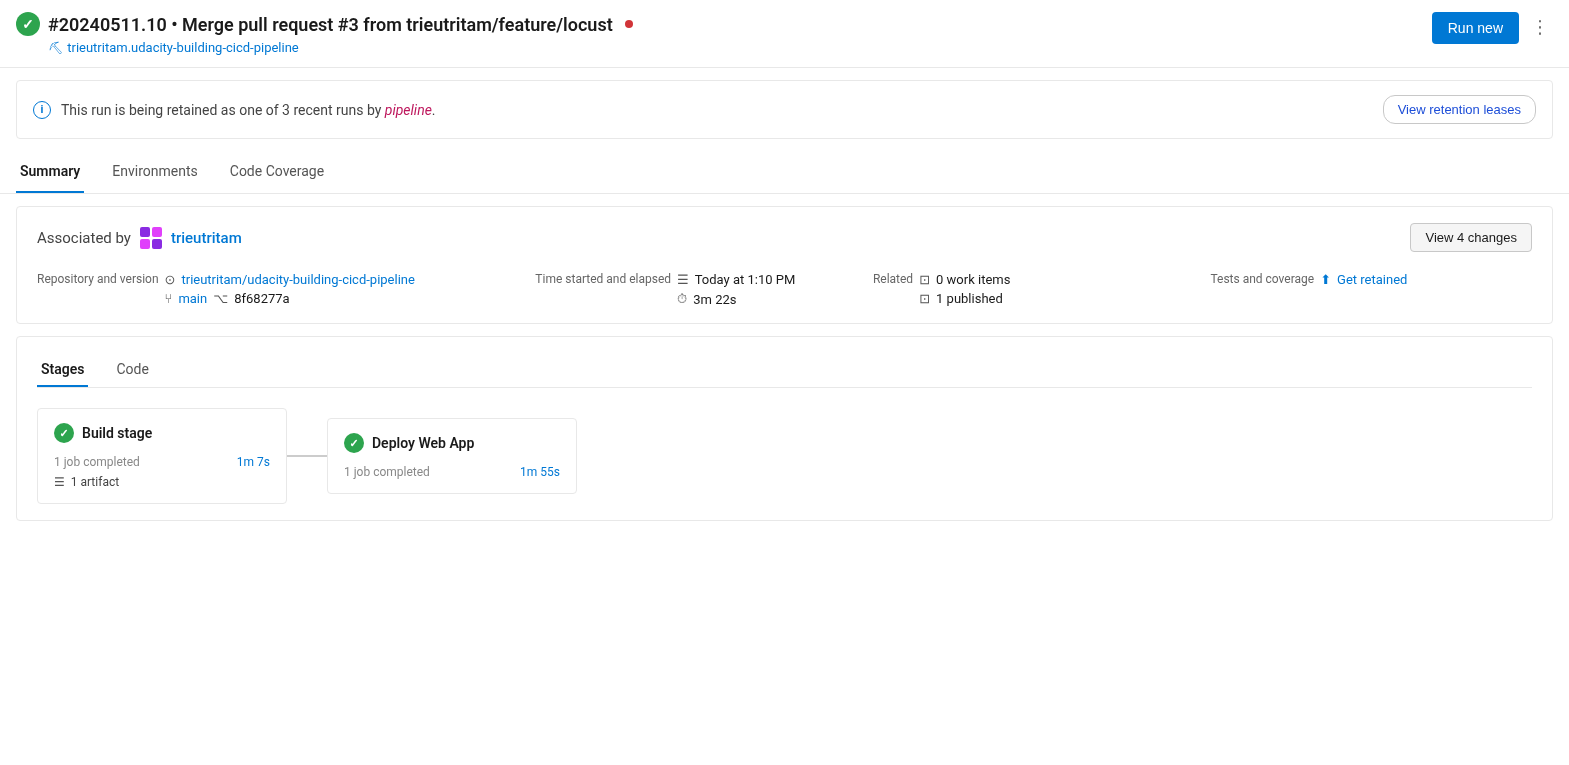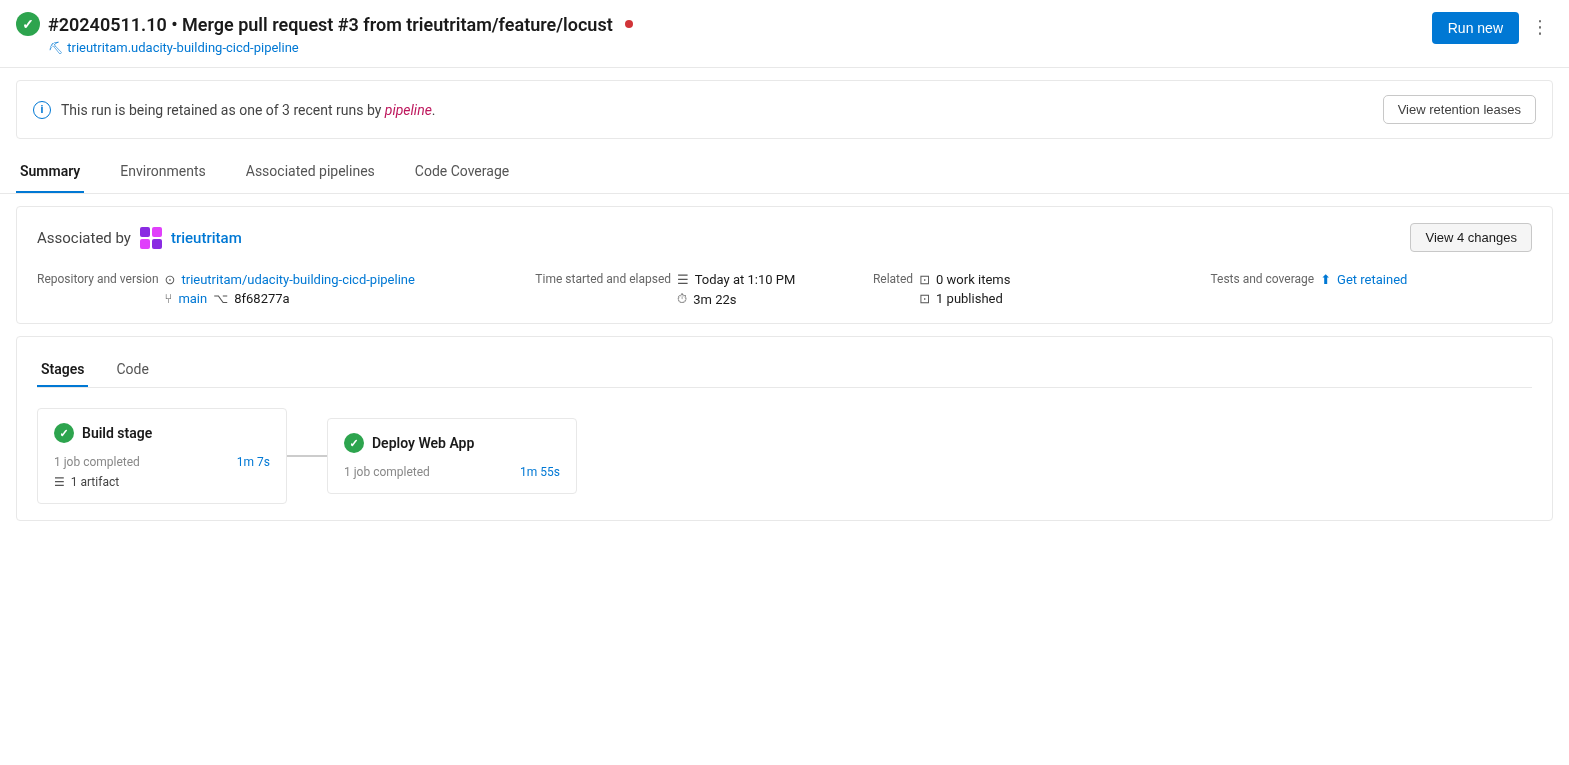--- a/index.html
+++ b/index.html
@@ -18,24 +18,24 @@
     .btn-run-new { background: #0078d4; color: white; border: none; padding: 8px 16px; border-radius: 4px; font-size: 14px; cursor: pointer; font-weight: 500; }
     .more-icon { font-size: 18px; color: #666; cursor: pointer; padding: 4px; }
     .red-dot { width: 8px; height: 8px; background: #d13438; border-radius: 50%; display: inline-block; margin-left: 4px; }
 
     
     .retention-banner { margin: 12px 16px; border: 1px solid #e8e8e8; border-radius: 4px; background: #fff; padding: 14px 16px; display: flex; align-items: center; justify-content: space-between; }
     .retention-left { display: flex; align-items: center; gap: 10px; }
     .info-icon { width: 18px; height: 18px; border: 1.5px solid #0078d4; border-radius: 50%; display: flex; align-items: center; justify-content: center; color: #0078d4; font-size: 11px; font-weight: bold; flex-shrink: 0; }
     .retention-text { color: #444; font-size: 14px; }
     .retention-text a { color: #be185d; text-decoration: none; font-style: italic; }
-    .btn-view-leases { background: #fff; border: 1px solid #c8c8c8; padding: 6px 14px; border-radius: 5px; font-size: 13px; cursor: pointer; color: #404040; }
-
-    
-    .tabs-bar { display: flex; align-items: flex-start; gap: 32px; padding: 0 16px; border-bottom: 1px solid #e8e8e8; background: #fff; margin-top: 8px; }
+    .btn-view-leases { background: #fff; border: 1px solid #c8c8c8; padding: 6px 14px; border-radius: 12px; font-size: 13px; cursor: pointer; color: #1d4ed8; }
+
+    
+    .tabs-bar { display: flex; align-items: flex-start; gap: 24px; padding: 0 16px; border-bottom: 1px solid #e8e8e8; background: #fff; margin-top: 8px; }
     .tab { padding: 12px 4px; font-size: 14px; color: #555; cursor: pointer; border-bottom: 2px solid transparent; text-decoration: none; }
     .tab.active { color: #1a1a1a; font-weight: 600; border-bottom: 2px solid #0078d4; }
 
     
     .summary-card { margin: 12px 16px; border: 1px solid #e8e8e8; border-radius: 4px; background: #fff; padding: 16px 20px; }
 
     .triggered-row { display: flex; align-items: center; justify-content: space-between; margin-bottom: 20px; }
     .triggered-left { display: flex; align-items: center; gap: 8px; font-size: 15px; }
     .triggered-label { color: #444; }
     .avatar-icon { width: 24px; height: 24px; display: inline-flex; align-items: center; justify-content: center; }
@@ -107,21 +107,20 @@
       <span class="retention-text">
         <span>This run is being retained as one of 3 recent runs by </span><a href="#">pipeline</a><span>.</span>
       </span>
     </div>
     <button class="btn-view-leases">View retention leases</button>
   </div>
 
   <div class="tabs-bar">
     <a class="tab active">Summary</a>
     <a class="tab">Environments</a>
-    <a class="tab">Associated pipelines</a>
     <a class="tab">Code Coverage</a>
   </div>
 
   <div class="summary-card">
     <div class="triggered-row">
       <div class="triggered-left">
         <span class="triggered-label">Associated by</span>
         <div class="avatar-icon">
           <div class="avatar-squares">
             <div class="avatar-sq purple"></div>

